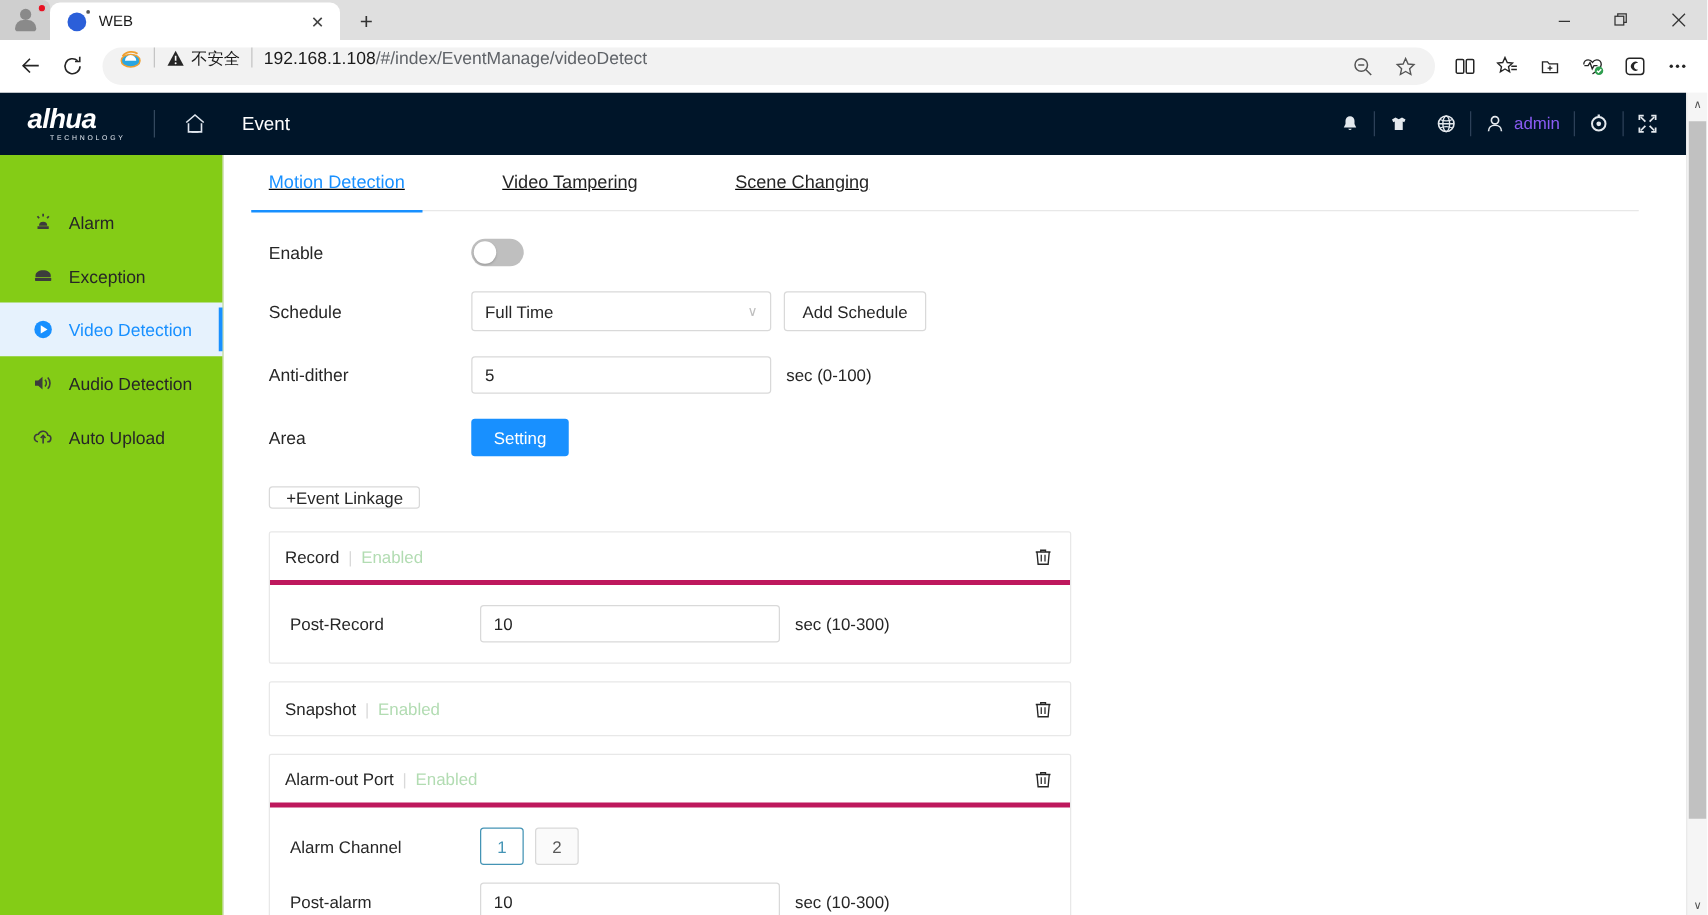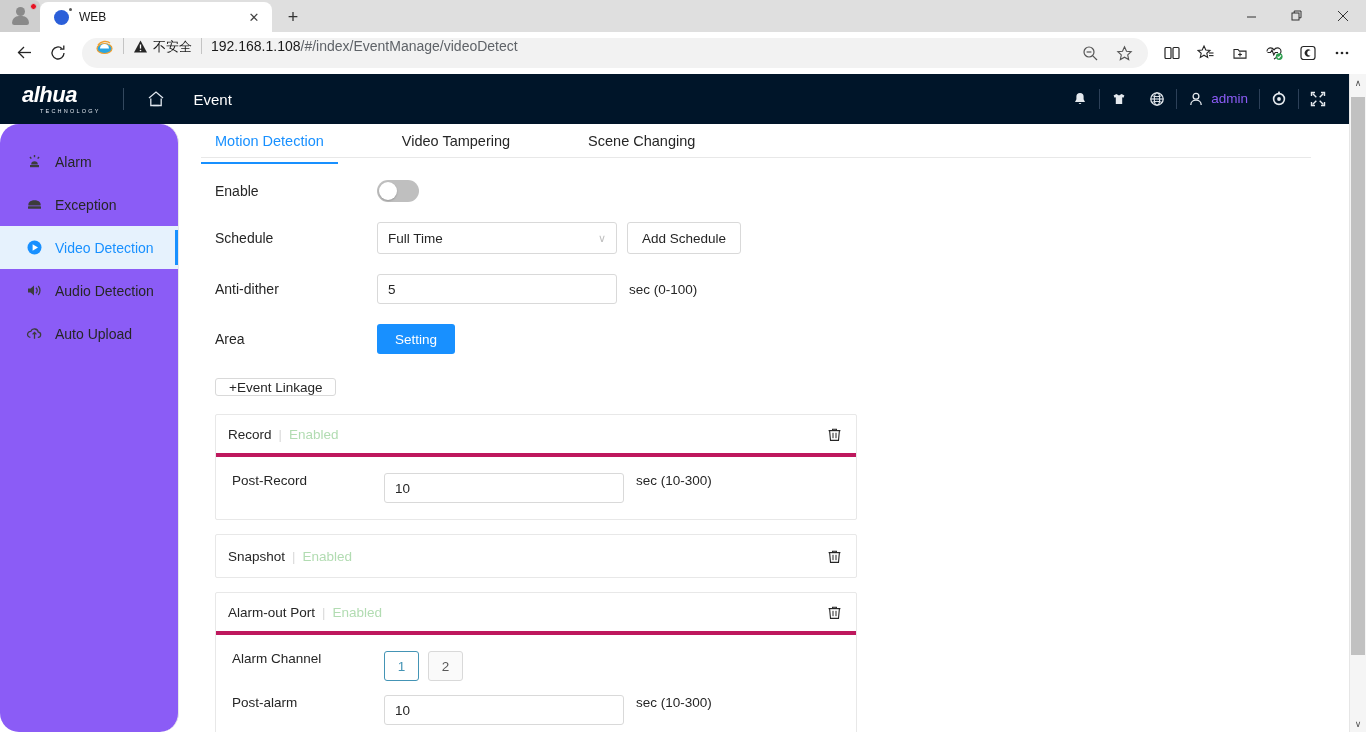--- a/index.html
+++ b/index.html
@@ -118,43 +118,43 @@
   .hdr-right { margin-left: auto; display: flex; align-items: center; padding-right: 12px; }
   .hdr-item {
     display: flex; align-items: flex-start; justify-content: center;
     padding: 0 11px; color: #8b5cf6; gap: 7px; font-size: 13.5px;
   }
   .hdr-vsep { width: 1px; height: 20px; background: #2c4058; }
 
   
   .body { flex: 1; display: flex; overflow: hidden; }
   .sidebar {
-    width: 179px; background: #8b5cf6; border-right: 1px solid #e8e8e8;
-    padding-top: 16px; flex: 0 0 179px; border-radius: 19px;
+    width: 179px; background: #84cc16; border-right: 1px solid #e8e8e8;
+    padding-top: 32px; flex: 0 0 179px;
   }
   .side-item {
     height: 43px; display: flex; align-items: center; gap: 12px;
     padding-left: 26px; font-size: 14px; color: #262626; position: relative;
   }
   .side-item .side-icon {
     width: 17px; height: 17px; display: flex; align-items: center; justify-content: center;
     color: #3c3c3c; flex: 0 0 17px;
   }
   .side-item.active { background: #e6f2fd; color: #1890ff; }
   .side-item.active .side-icon { color: #1890ff; }
   .side-item.active::after {
     content: ""; position: absolute; right: 0; top: 4px; bottom: 4px;
     width: 3px; background: #1890ff;
   }
 
   .content { flex: 1; padding: 0 30px 0 22px; overflow: hidden; position: relative; }
 
   .tabs {
-    display: flex; border-bottom: 1px solid #e8e8e8; height: 34px;
-    align-items: center; margin: 0 8px 0 0;
+    display: flex; border-bottom: 1px solid #e8e8e8; height: 45px;
+    align-items: center; margin: 0 8px 0 0; text-decoration: underline;
   }
   .tabitem {
     font-size: 14.5px; color: #262626; height: 45px; display: flex;
     align-items: center; padding: 0 2px; margin-right: 62px; position: relative; margin-left: 12px;
   }
   .tabitem:first-child { margin-left: 12px; }
   .tabitem.active { color: #1890ff; }
   .tabitem.active::after {
     content: ""; position: absolute; left: -12px; right: -12px; bottom: -1px;
     height: 2px; background: #1890ff;
@@ -211,21 +211,21 @@
   .card-head {
     height: 42px; display: flex; align-items: center; padding: 0 14px 0 12px;
     border-bottom: 4px solid #be185d;
   }
   .card-head.nobottom { border-bottom: none; }
   .card-title { font-size: 13.5px; color: #262626; }
   .card-sep { color: #d9d9d9; margin: 0 7px; font-size: 13px; }
   .card-status { font-size: 13.5px; color: #b2dcb2; }
   .trash { margin-left: auto; color: #262626; display: flex; align-items: center; }
   .card-body { padding: 16px 0 16px 0; }
-  .card-row { display: flex; align-items: flex-start; padding: 0 0 0 16px; margin-bottom: 14px; }
+  .card-row { display: flex; align-items: center; padding: 0 0 0 16px; margin-bottom: 14px; }
   .card-row:last-child { margin-bottom: 0; }
   .card-row-label { width: 152px; font-size: 13.5px; color: #262626; flex: 0 0 152px; }
   .chan-btn {
     width: 35px; height: 30px; border: 1px solid #d9d9d9; border-radius: 3px;
     display: inline-flex; align-items: center; justify-content: center;
     font-size: 13.5px; color: #595959; background: #fafafa; margin-right: 9px;
     font-family: "Liberation Sans", sans-serif;
   }
   .chan-btn.selected { border: 1px solid #4494b5; color: #4494b5; background: #fff; }
 

